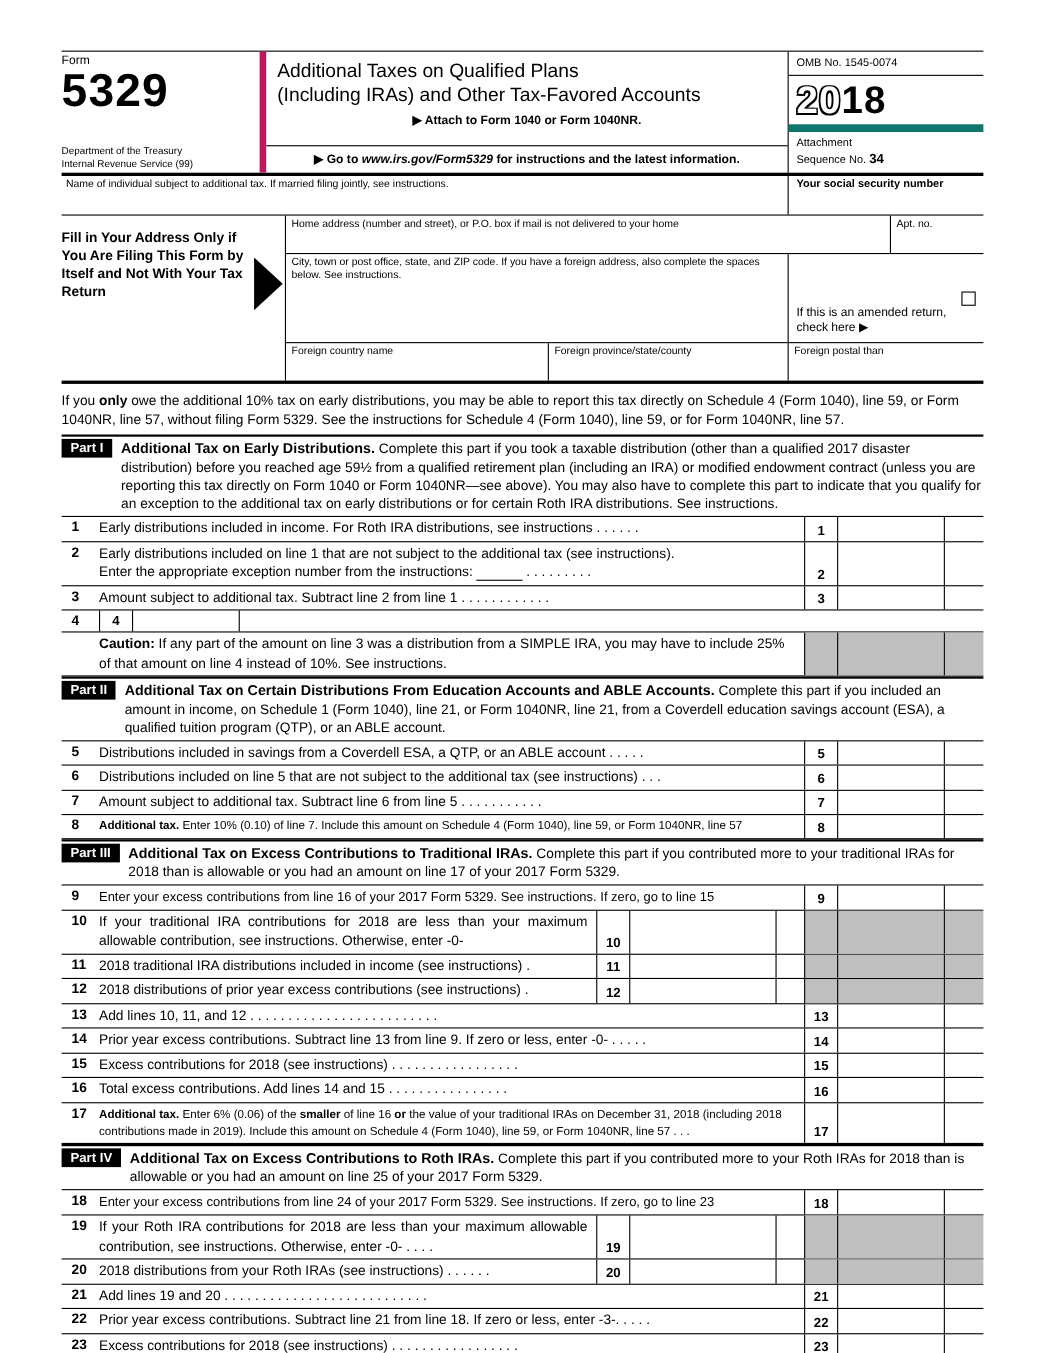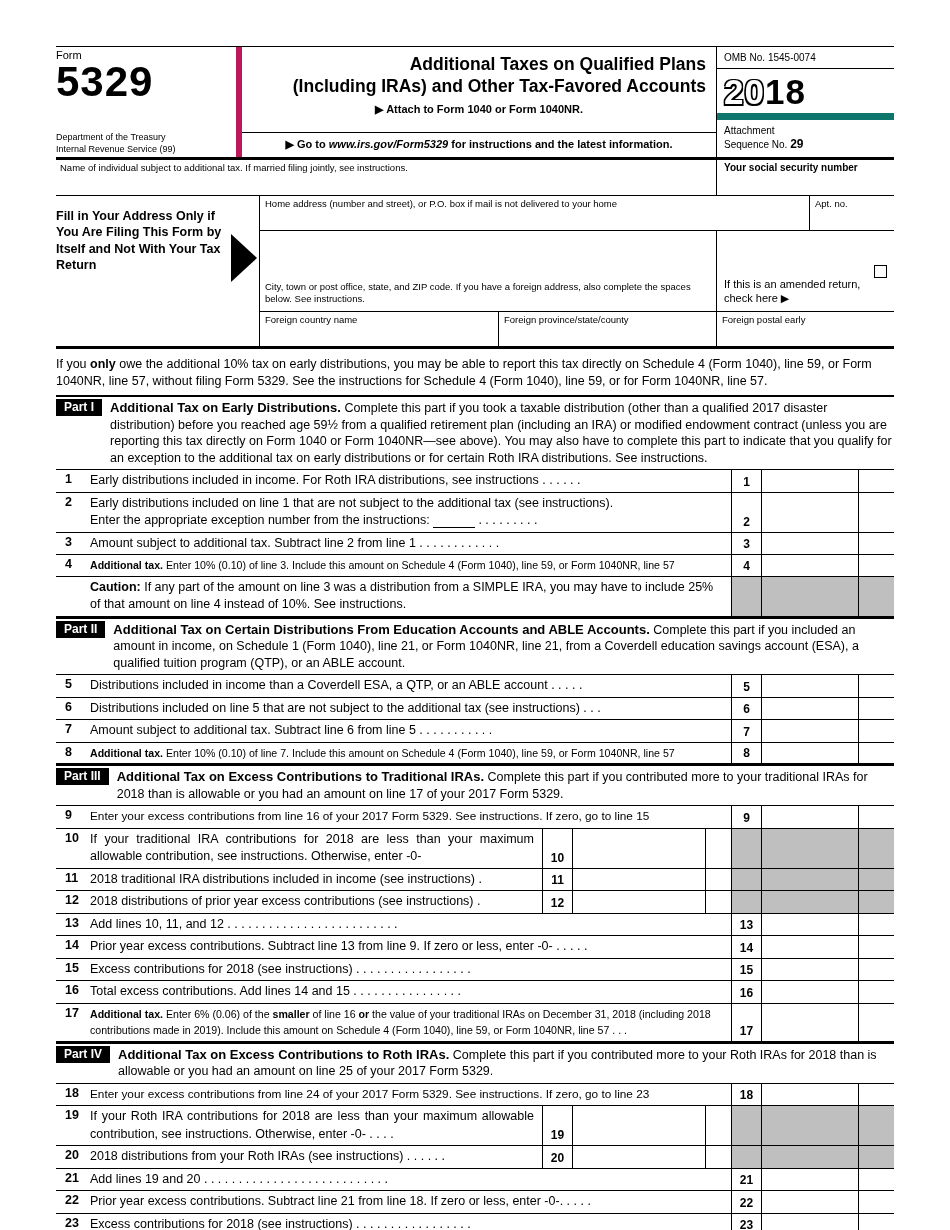--- a/index.html
+++ b/index.html
@@ -7,21 +7,21 @@
   body { width:950px; min-height:1230px; font-family:"Liberation Sans",sans-serif; color:#000; }
   .page { width:838px; margin:0 auto; padding-top:46px; padding-bottom:30px; font-size:12.5px; }
 
   
   .hdr { display:flex; border-top:1px solid #000; border-bottom:3px solid #000; align-items:stretch; }
   .hdr-left { width:186px; border-right:6px solid #be185d; display:flex; flex-direction:column; padding:2px 6px 2px 0; }
   .form-word { font-size:11px; }
   .form-num { font-size:42px; font-weight:bold; line-height:1; letter-spacing:1px; }
   .dept { font-size:9px; margin-top:auto; line-height:1.25; padding-top:8px; }
   .hdr-center { flex:1; display:flex; flex-direction:column; }
-  .h-title { text-align:right; font-weight:bold; font-size:17.5px; line-height:1.25; padding:7px 10px 3px; }
+  .h-title { text-align:left; font-weight:normal; font-size:17.5px; line-height:1.25; padding:7px 10px 3px; }
   .h-attach { text-align:center; font-weight:bold; font-size:11px; padding:2px 0 5px; }
   .h-goto { text-align:center; font-weight:bold; font-size:11px; border-top:1px solid #000; padding:5px 0 6px; margin-top:auto; }
   .hdr-right { width:178px; border-left:1px solid #000; display:flex; flex-direction:column; }
   .omb { font-size:10px; padding:5px 7px; border-bottom:1px solid #000; }
   .year { font-size:35px; font-weight:bold; padding:3px 7px 1px; border-bottom:7px solid #0f766e; line-height:1.15; letter-spacing:1px; }
   .yr-outline { color:#fff; text-shadow:-1.5px -1.5px 0 #000,1.5px -1.5px 0 #000,-1.5px 1.5px 0 #000,1.5px 1.5px 0 #000; }
   .attach-seq { font-size:10px; padding:4px 7px; line-height:1.3; }
   .attach-seq b { font-size:12px; }
 
   
@@ -35,21 +35,21 @@
   .addr-block { display:flex; border-bottom:3px solid #000; align-items:stretch; }
   .addr-sidebar { width:203px; position:relative; padding:12px 32px 0 0; }
   .addr-sidebar-text { font-weight:bold; font-size:12.5px; line-height:1.32; }
   .pointer { position:absolute; right:2px; top:38px; width:0; height:0; border-top:24px solid transparent; border-bottom:24px solid transparent; border-left:26px solid #000; }
   .addr-cells { flex:1; border-left:1px solid #000; display:flex; flex-direction:column; }
   .a-row { display:flex; align-items:stretch; }
   .a-row1 { border-bottom:1px solid #000; height:35px; }
   .home-cell { flex:1; padding:2px 5px; }
   .apt-cell { width:85px; border-left:1px solid #000; padding:2px 5px; }
   .a-row2 { border-bottom:1px solid #000; min-height:56px; }
-  .city-cell { flex:1; padding:2px 5px;margin-top:48px; }
+  .city-cell { flex:1; padding:2px 5px; }
   .amended-cell { width:178px; border-left:1px solid #000; padding:6px 7px; display:flex; align-items:center; gap:6px; }
   .amended-text { font-size:11px; line-height:1.3; flex:1;margin-top:40px; }
   .checkbox { width:13px; height:13px; border:1px solid #000; flex:0 0 auto; background:#fff; }
   .a-row3 { height:34px; }
   .fc-cell { width:238px; padding:2px 5px; }
   .fp-cell { flex:1; border-left:1px solid #000; padding:2px 5px; }
   .fz-cell { width:178px; border-left:1px solid #000; padding:2px 5px; }
 
   .intro { padding:7px 0 6px; line-height:1.32; }
 
@@ -96,21 +96,21 @@
         <div>(Including IRAs) and Other Tax-Favored Accounts</div>
       </div>
       <div class="h-attach">▶ Attach to Form 1040 or Form 1040NR.</div>
       <div class="h-goto"><span>▶ Go to </span><span style="font-style: italic;">www.irs.gov/Form5329</span><span> for instructions and the latest information.</span></div>
     </div>
     <div class="hdr-right">
       <div class="omb">OMB No. 1545-0074</div>
       <div class="year"><span class="yr-outline">20</span><span>18</span></div>
       <div class="attach-seq">
         <div>Attachment</div>
-        <div><span>Sequence No. </span><b>29</b></div>
+        <div><span>Sequence No. </span><b>34</b></div>
       </div>
     </div>
   </div>
 
   <div class="name-row">
     <div class="name-cell">
       <span class="cell-label">Name of individual subject to additional tax. If married filing jointly, see instructions.</span>
     </div>
     <div class="ssn-cell">
       <span class="cell-label">Your social security number</span>
@@ -141,21 +141,21 @@
         </div>
       </div>
       <div class="a-row a-row3">
         <div class="fc-cell">
           <span class="cell-label">Foreign country name</span>
         </div>
         <div class="fp-cell">
           <span class="cell-label">Foreign province/state/county</span>
         </div>
         <div class="fz-cell">
-          <span class="cell-label">Foreign postal early</span>
+          <span class="cell-label">Foreign postal than</span>
         </div>
       </div>
     </div>
   </div>
 
   <div class="intro"><span>If you </span><span style="font-weight: bold;">only</span><span> owe the additional 10% tax on early distributions, you may be able to report this tax directly on Schedule 4 (Form 1040), line 59, or Form 1040NR, line 57, without filing Form 5329. See the instructions for Schedule 4 (Form 1040), line 59, or for Form 1040NR, line 57.</span></div>
 
   <div class="part-hdr">
     <div class="part-badge">Part I</div>
     <div class="part-text">
@@ -183,21 +183,20 @@
   </div>
   <div class="lrow">
     <div class="c-num">3</div>
     <div class="c-desc"><span>Amount subject to additional tax. Subtract line 2 from line 1 . . . . . . . . . . . .</span></div>
     <div class="c-ref">3</div>
     <div class="c-amt"></div>
     <div class="c-cents"></div>
   </div>
   <div class="lrow">
     <div class="c-num">4</div>
-    <div class="c-desc cond"><span style="font-weight: bold;">Additional tax.</span><span> Enter 10% (0.10) of line 3. Include this amount on Schedule 4 (Form 1040), line 59, or Form 1040NR, line 57</span></div>
     <div class="c-ref">4</div>
     <div class="c-amt"></div>
     <div class="c-cents"></div>
   </div>
   <div class="lrow">
     <div class="c-num"></div>
     <div class="c-desc"><span style="font-weight: bold; ">Caution:</span><span> If any part of the amount on line 3 was a distribution from a SIMPLE IRA, you may have to include 25% of that amount on line 4 instead of 10%. See instructions.</span></div>
     <div class="c-ref gray"></div>
     <div class="c-amt gray"></div>
     <div class="c-cents gray"></div>
@@ -206,21 +205,21 @@
   <div class="part-hdr">
     <div class="part-badge">Part II</div>
     <div class="part-text">
       <span class="part-title">Additional Tax on Certain Distributions From Education Accounts and ABLE Accounts.</span>
       <span class="part-desc">Complete this part if you included an amount in income, on Schedule 1 (Form 1040), line 21, or Form 1040NR, line 21, from a Coverdell education savings account (ESA), a qualified tuition program (QTP), or an ABLE account.</span>
     </div>
   </div>
 
   <div class="lrow">
     <div class="c-num">5</div>
-    <div class="c-desc"><span>Distributions included in income than a Coverdell ESA, a QTP, or an ABLE account . . . . .</span></div>
+    <div class="c-desc"><span>Distributions included in savings from a Coverdell ESA, a QTP, or an ABLE account . . . . .</span></div>
     <div class="c-ref">5</div>
     <div class="c-amt"></div>
     <div class="c-cents"></div>
   </div>
   <div class="lrow">
     <div class="c-num">6</div>
     <div class="c-desc"><span>Distributions included on line 5 that are not subject to the additional tax (see instructions) . . .</span></div>
     <div class="c-ref">6</div>
     <div class="c-amt"></div>
     <div class="c-cents"></div>
@@ -358,21 +357,21 @@
   </div>
   <div class="lrow">
     <div class="c-num">21</div>
     <div class="c-desc"><span>Add lines 19 and 20 . . . . . . . . . . . . . . . . . . . . . . . . . . .</span></div>
     <div class="c-ref">21</div>
     <div class="c-amt"></div>
     <div class="c-cents"></div>
   </div>
   <div class="lrow">
     <div class="c-num">22</div>
-    <div class="c-desc"><span>Prior year excess contributions. Subtract line 21 from line 18. If zero or less, enter -0-. . . . .</span></div>
+    <div class="c-desc"><span>Prior year excess contributions. Subtract line 21 from line 18. If zero or less, enter -3-. . . . .</span></div>
     <div class="c-ref">22</div>
     <div class="c-amt"></div>
     <div class="c-cents"></div>
   </div>
   <div class="lrow">
     <div class="c-num">23</div>
     <div class="c-desc"><span>Excess contributions for 2018 (see instructions) . . . . . . . . . . . . . . . . .</span></div>
     <div class="c-ref">23</div>
     <div class="c-amt"></div>
     <div class="c-cents"></div>

